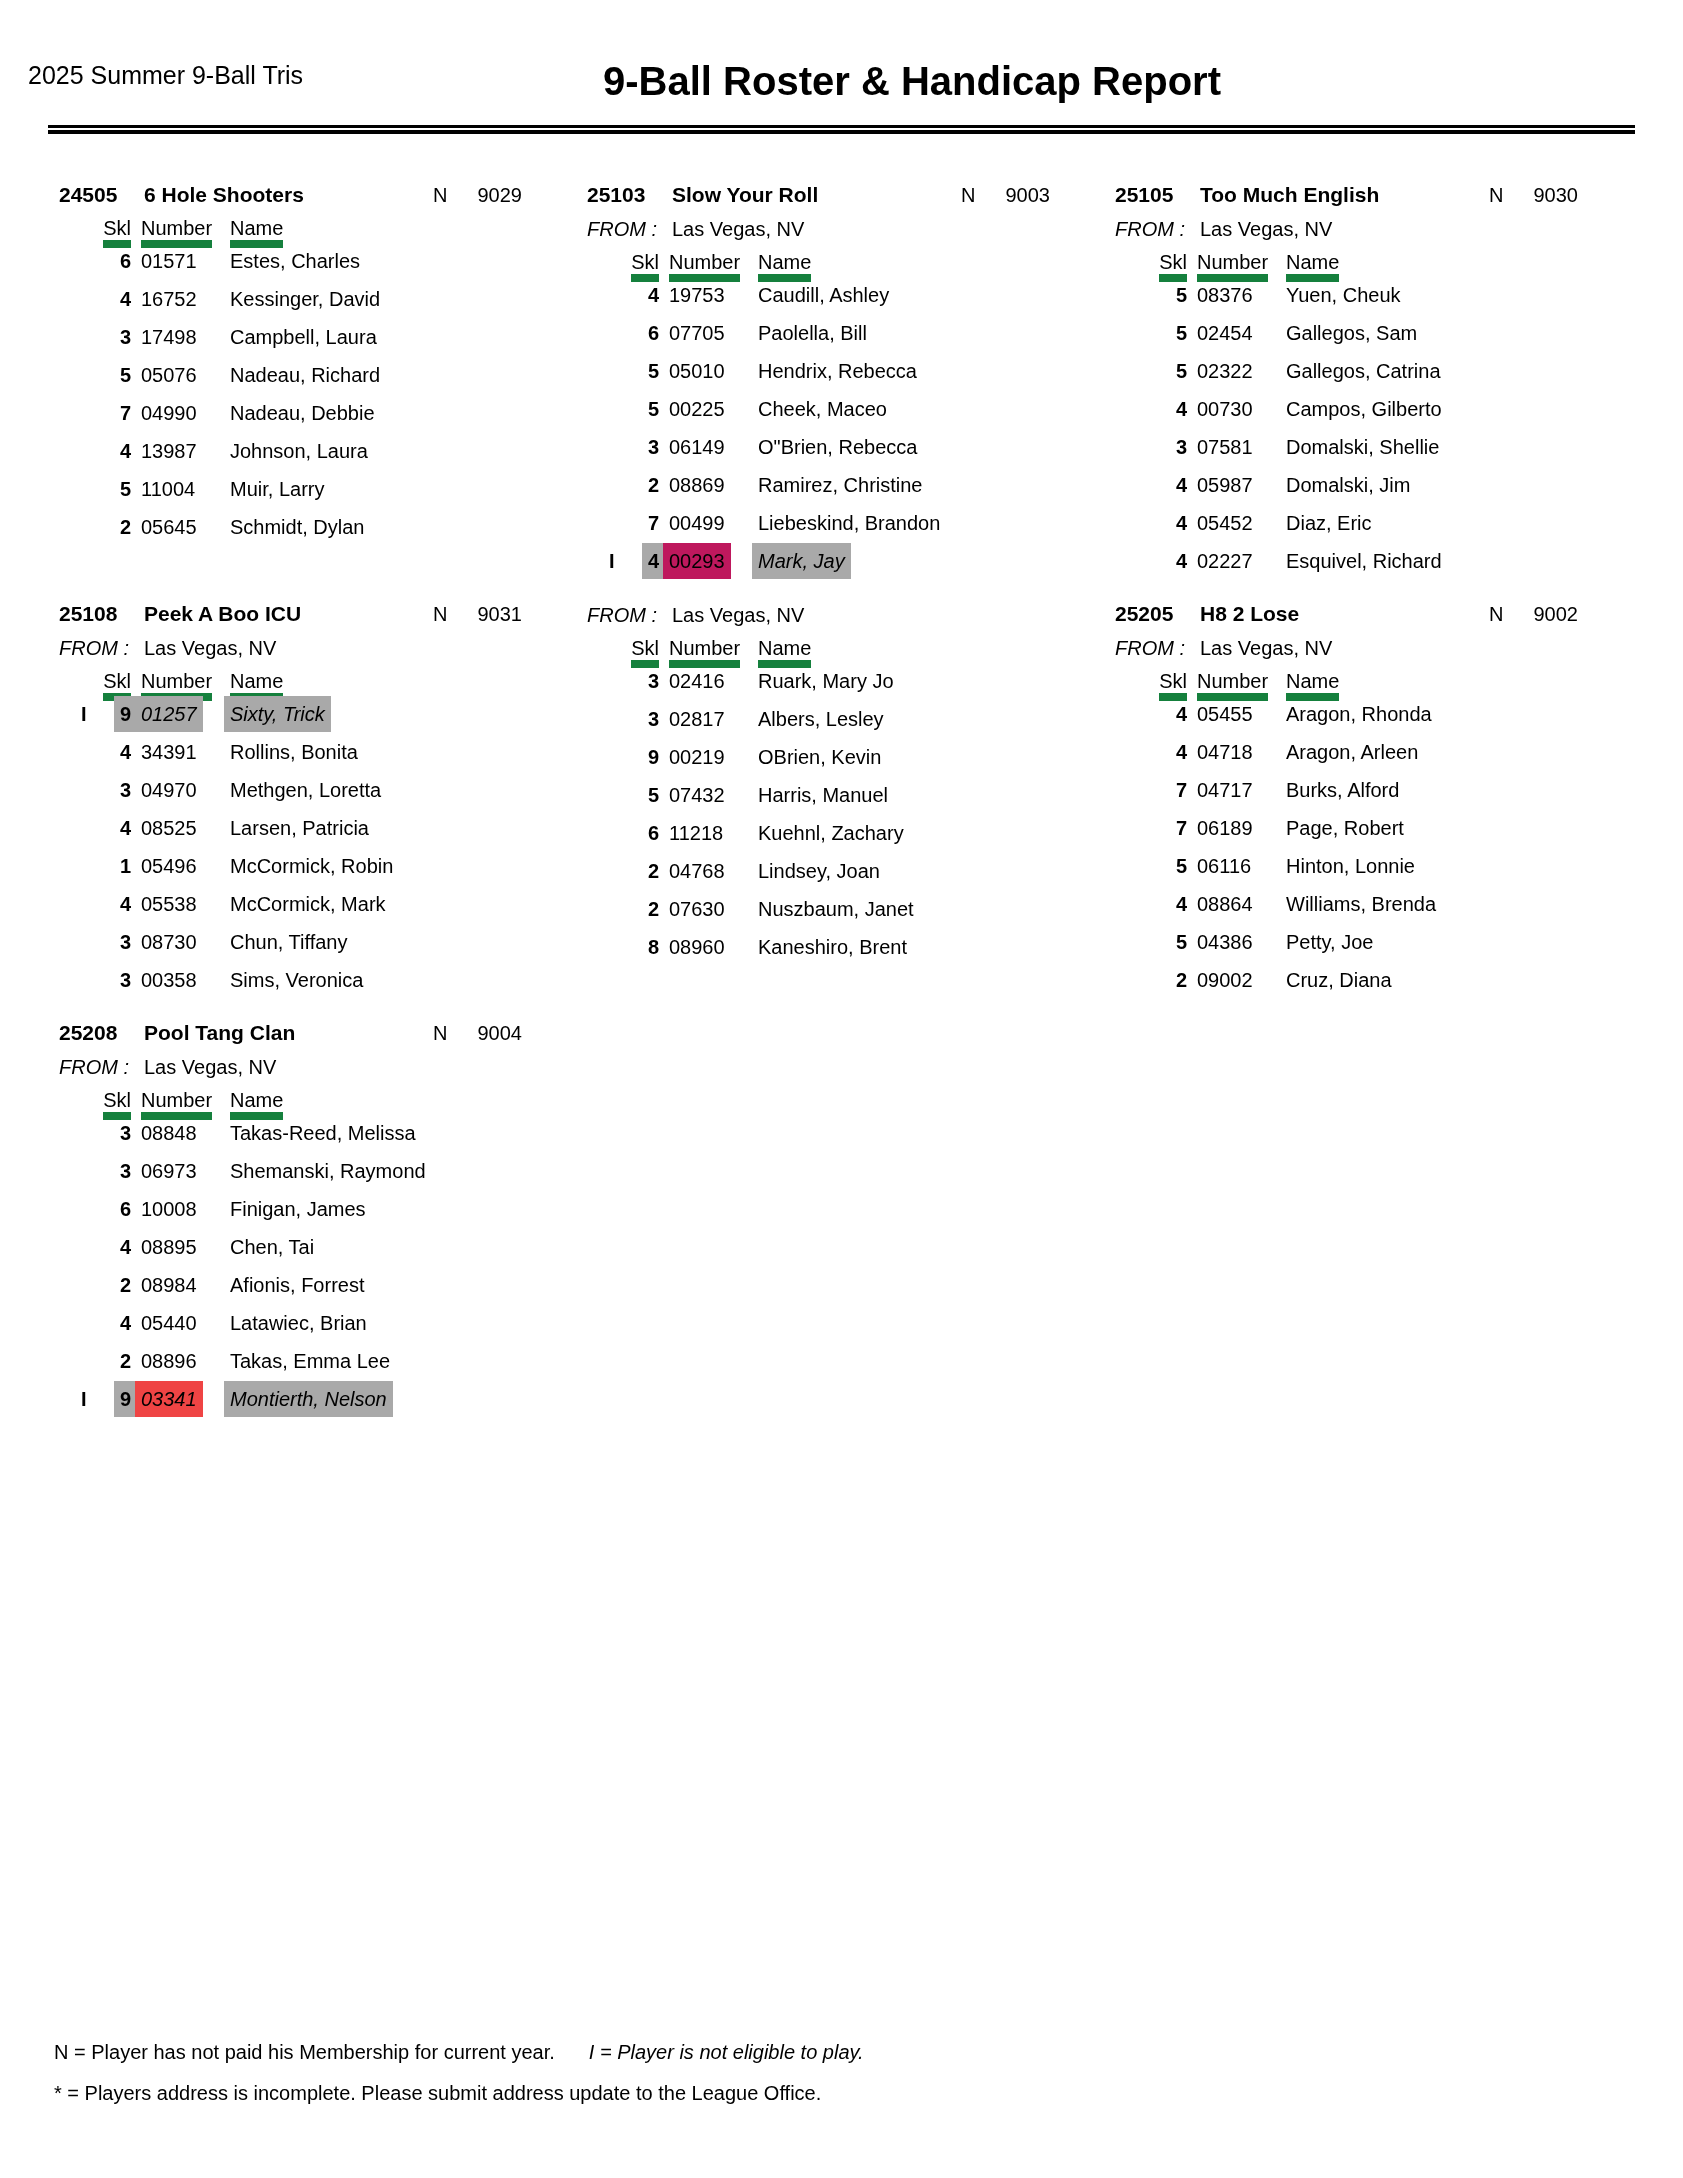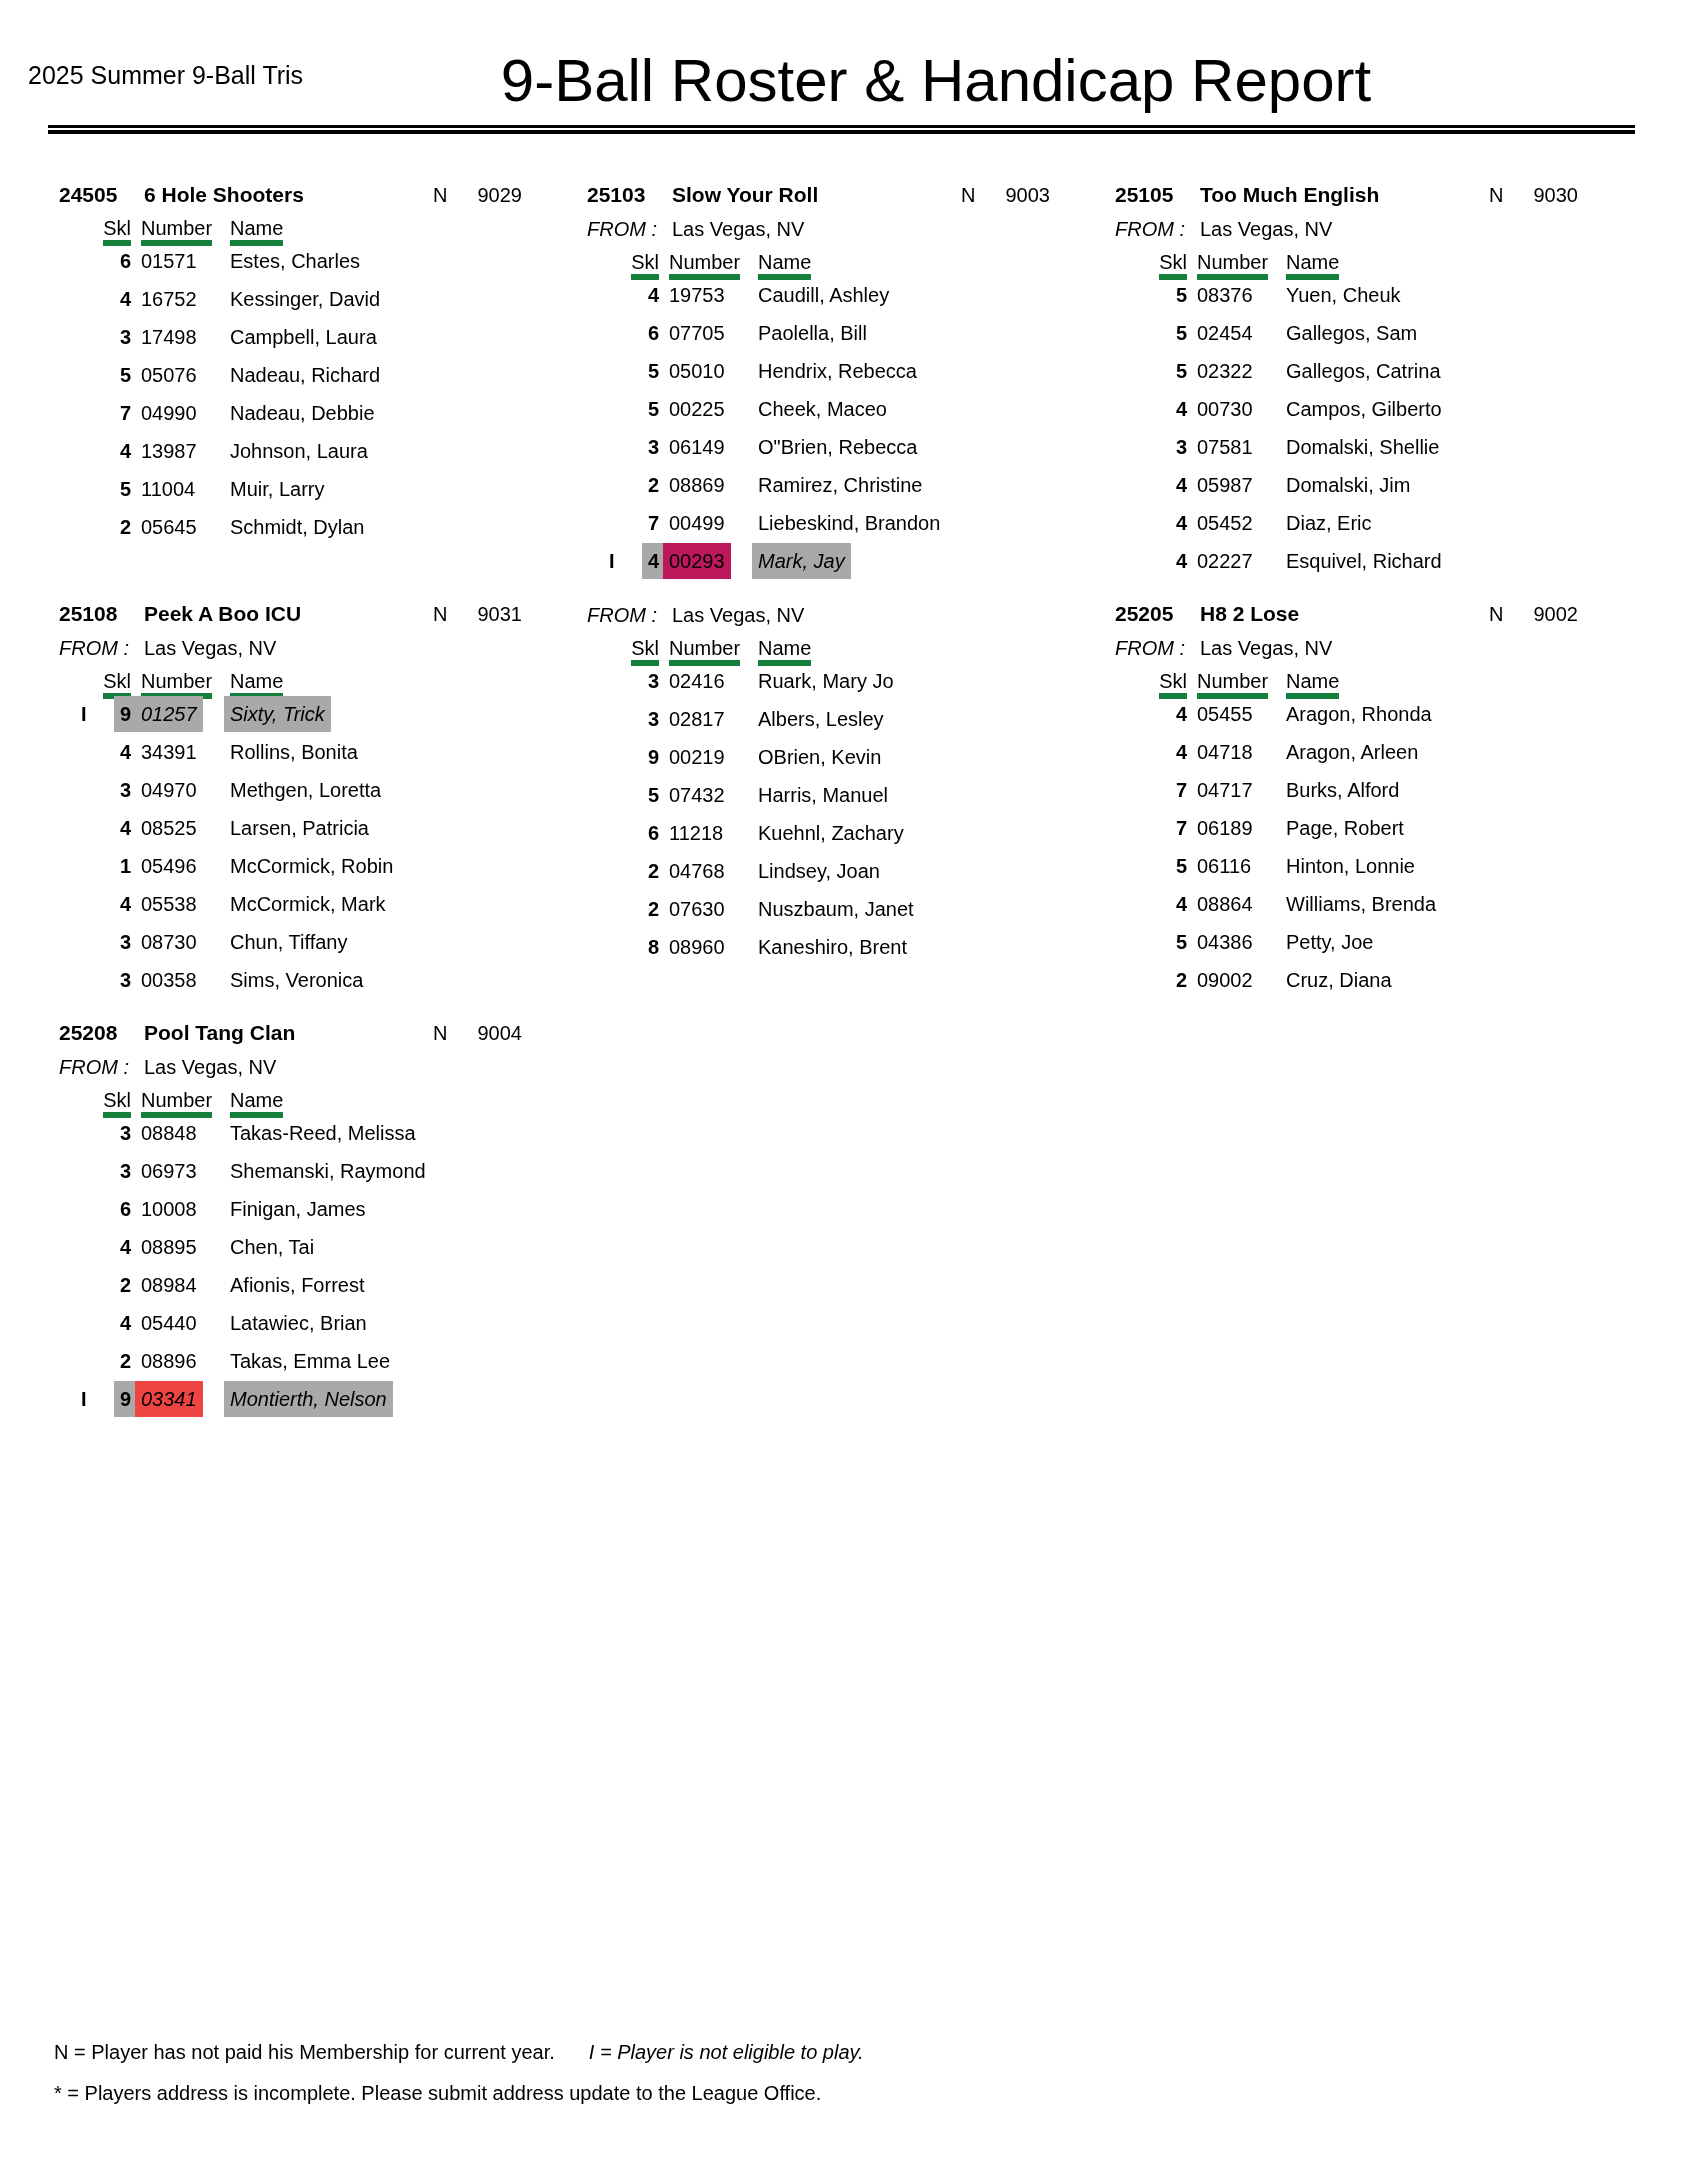--- a/index.html
+++ b/index.html
@@ -4,41 +4,41 @@
 <style>
   html,body{margin:0;padding:0;background:#ffffff;}
   body{
     width:1683px;height:2178px;position:relative;
     font-family:"Liberation Sans", sans-serif;color:#000;
     -webkit-font-smoothing:antialiased;
   }
   
   .scope-title{position:absolute;left:28px;top:61px;font-size:25px;line-height:28px;}
   .report-title{
-    position:absolute;left:936px;top:57px;transform:translateX(-50%);
-    font-size:60px;font-weight:normal;white-space:nowrap;line-height:48px;
+    position:absolute;left:912px;top:57px;transform:translateX(-50%);
+    font-size:40px;font-weight:bold;white-space:nowrap;line-height:48px;
   }
   .rule-wrap{position:absolute;left:48px;top:125px;width:1587px;}
   .rule-top{height:3px;background:#000;}
   .rule-gap{height:2px;}
   .rule-bottom{height:4px;background:#000;}
   
   .teams-grid{
     position:absolute;left:59px;top:182px;
     display:grid;grid-template-columns:528px 528px 528px;row-gap:17px;
   }
   .team{position:relative;}
   .team-head{position:relative;height:33px;line-height:26px;font-size:21px;font-weight:bold;white-space:nowrap;}
   .team-id{display:inline-block;width:85px;}
   .team-reg{position:absolute;left:374px;top:0;font-size:20px;font-weight:normal;}
   .reg-num{margin-left:30px;}
   .team-from{height:34px;line-height:28px;font-size:20px;white-space:nowrap;}
   .from-label{display:inline-block;width:85px;font-style:italic;}
   .cols-head{position:relative;height:31px;line-height:26px;font-size:20px;}
-  .u{border-bottom:6px solid #15803d;padding-bottom:1px;}
+  .u{border-bottom:8px solid #15803d;padding-bottom:1px;}
   .c-flag{position:absolute;left:22px;font-weight:bold;}
   .c-skl{position:absolute;left:0;width:72px;text-align:right;}
   .c-num{position:absolute;left:82px;}
   .c-name{position:absolute;left:171px;}
   .players{position:relative;}
   .p-row{position:relative;height:38px;line-height:30px;font-size:20px;white-space:nowrap;}
   .p-row .skl{font-weight:bold;}
   .cell{display:inline-block;}
   .cell.hl{padding:3px 6px;margin:-3px -6px;}
   .it{font-style:italic;}

